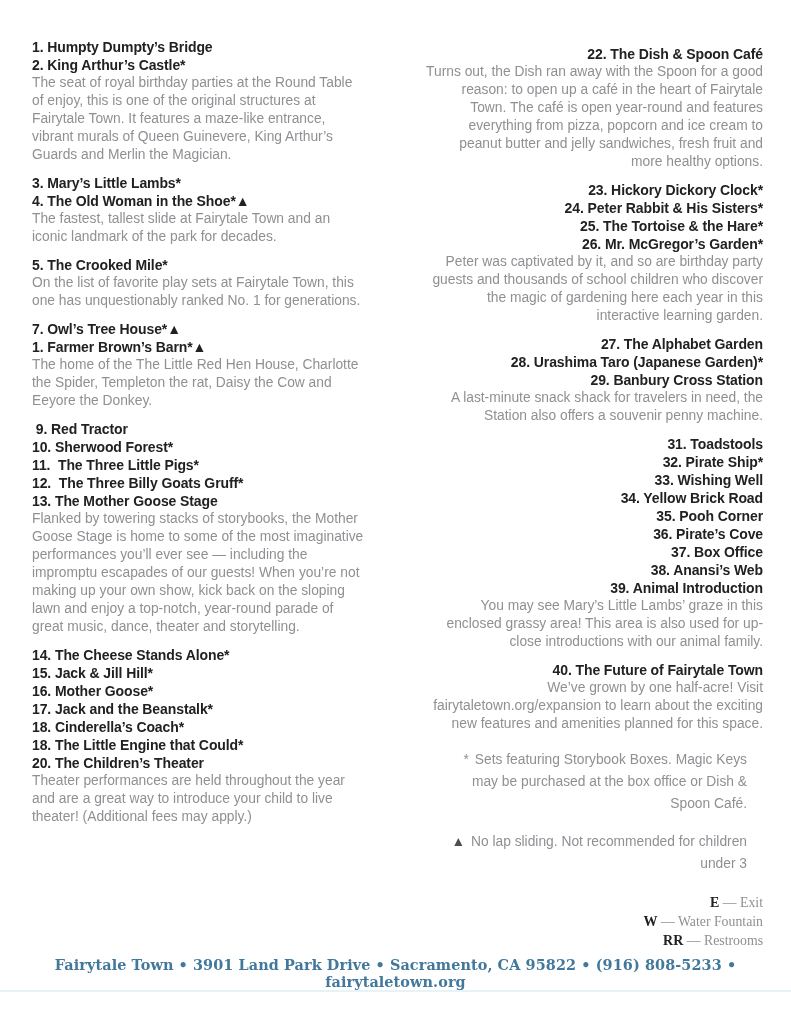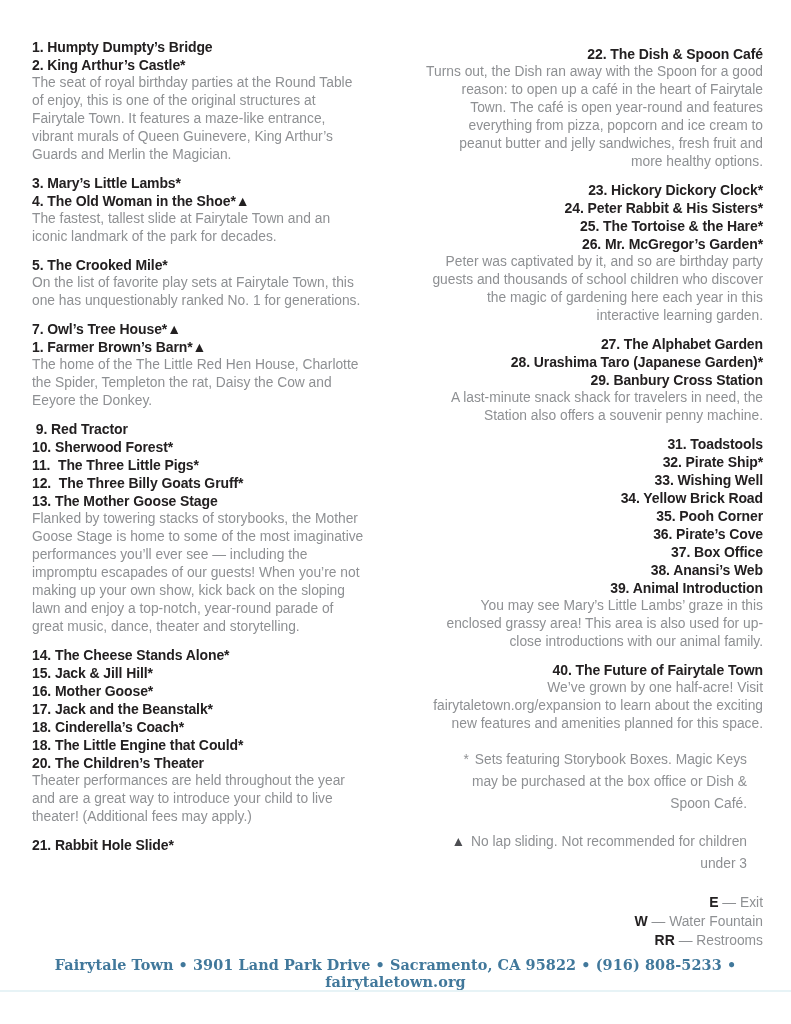--- a/index.html
+++ b/index.html
@@ -40,20 +40,21 @@
     line-height:22px;
   }
   .note + .note{margin-top:0;}
   .note .marker{margin-right:2px;}
   .note .marker-dark{color:#4d4e52;}
   .legend{margin-top:18px;}
   .legend-line{
     color:#8e9093;
     font-size:13.8px;
     line-height:19px;
+    font-family:Liberation Serif, serif;
   }
   .legend-key{
     font-weight:bold;
     color:#232021;
     font-size:14px;
   }
   .footer{
     position:absolute;left:0;right:0;top:956px;
     text-align:center;
     font-family:"DejaVu Serif", serif;
@@ -103,23 +104,20 @@
       <div class="section">
         <div class="title">14. The Cheese Stands Alone*</div>
         <div class="title">15. Jack &amp; Jill Hill*</div>
         <div class="title">16. Mother Goose*</div>
         <div class="title">17. Jack and the Beanstalk*</div>
         <div class="title">18. Cinderella’s Coach*</div>
         <div class="title">18. The Little Engine that Could*</div>
         <div class="title">20. The Children’s Theater</div>
         <p class="desc">Theater performances are held throughout the year and are a great way to introduce your child to live theater! (Additional fees may apply.)</p>
       </div>
-      <div class="section">
-        <div class="title">21. Rabbit Hole Slide*</div>
-      </div>
     </div>
   <div class="col right">
       <div class="section">
         <div class="title">22. The Dish &amp; Spoon Café</div>
         <p class="desc">Turns out, the Dish ran away with the Spoon for a good reason: to open up a café in the heart of Fairytale Town. The café is open year-round and features everything from pizza, popcorn and ice cream to peanut butter and jelly sandwiches, fresh fruit and more healthy options.</p>
       </div>
       <div class="section">
         <div class="title">23. Hickory Dickory Clock*</div>
         <div class="title">24. Peter Rabbit &amp; His Sisters*</div>
         <div class="title">25. The Tortoise &amp; the Hare*</div>

